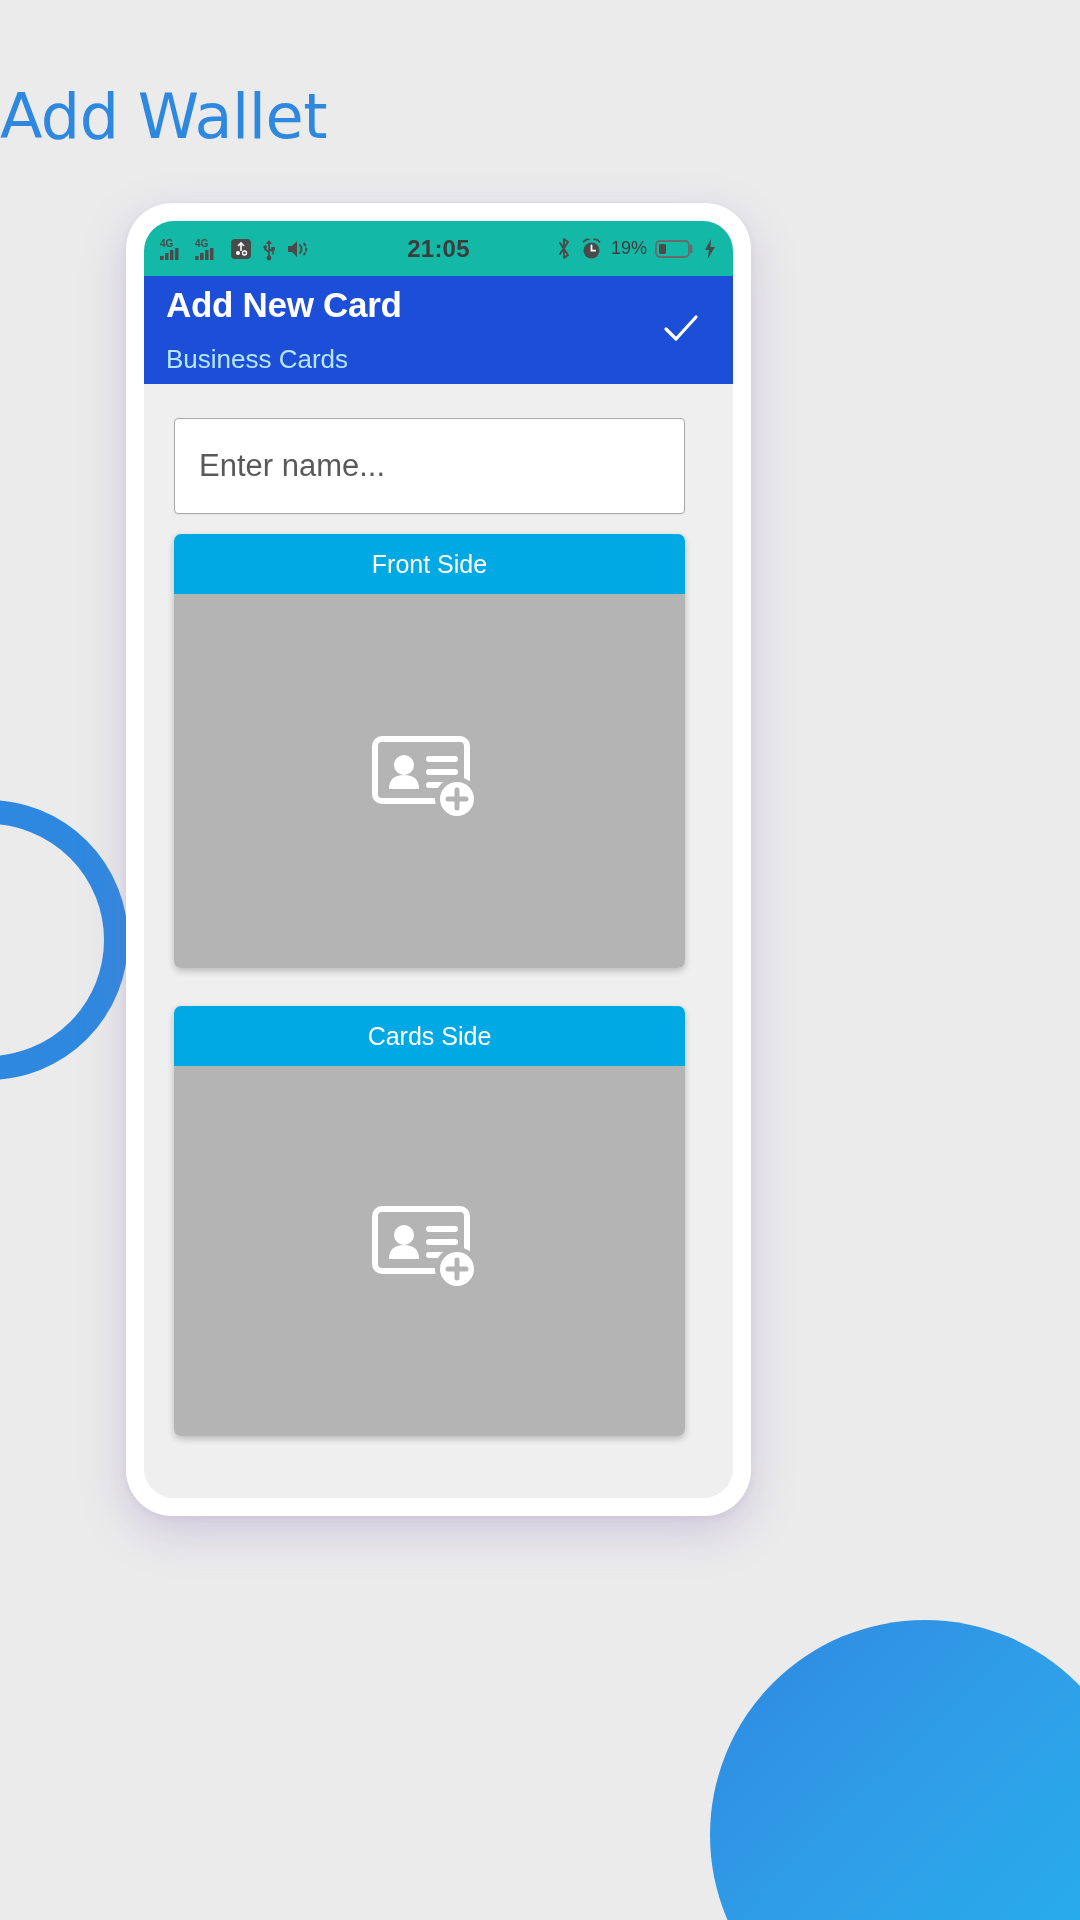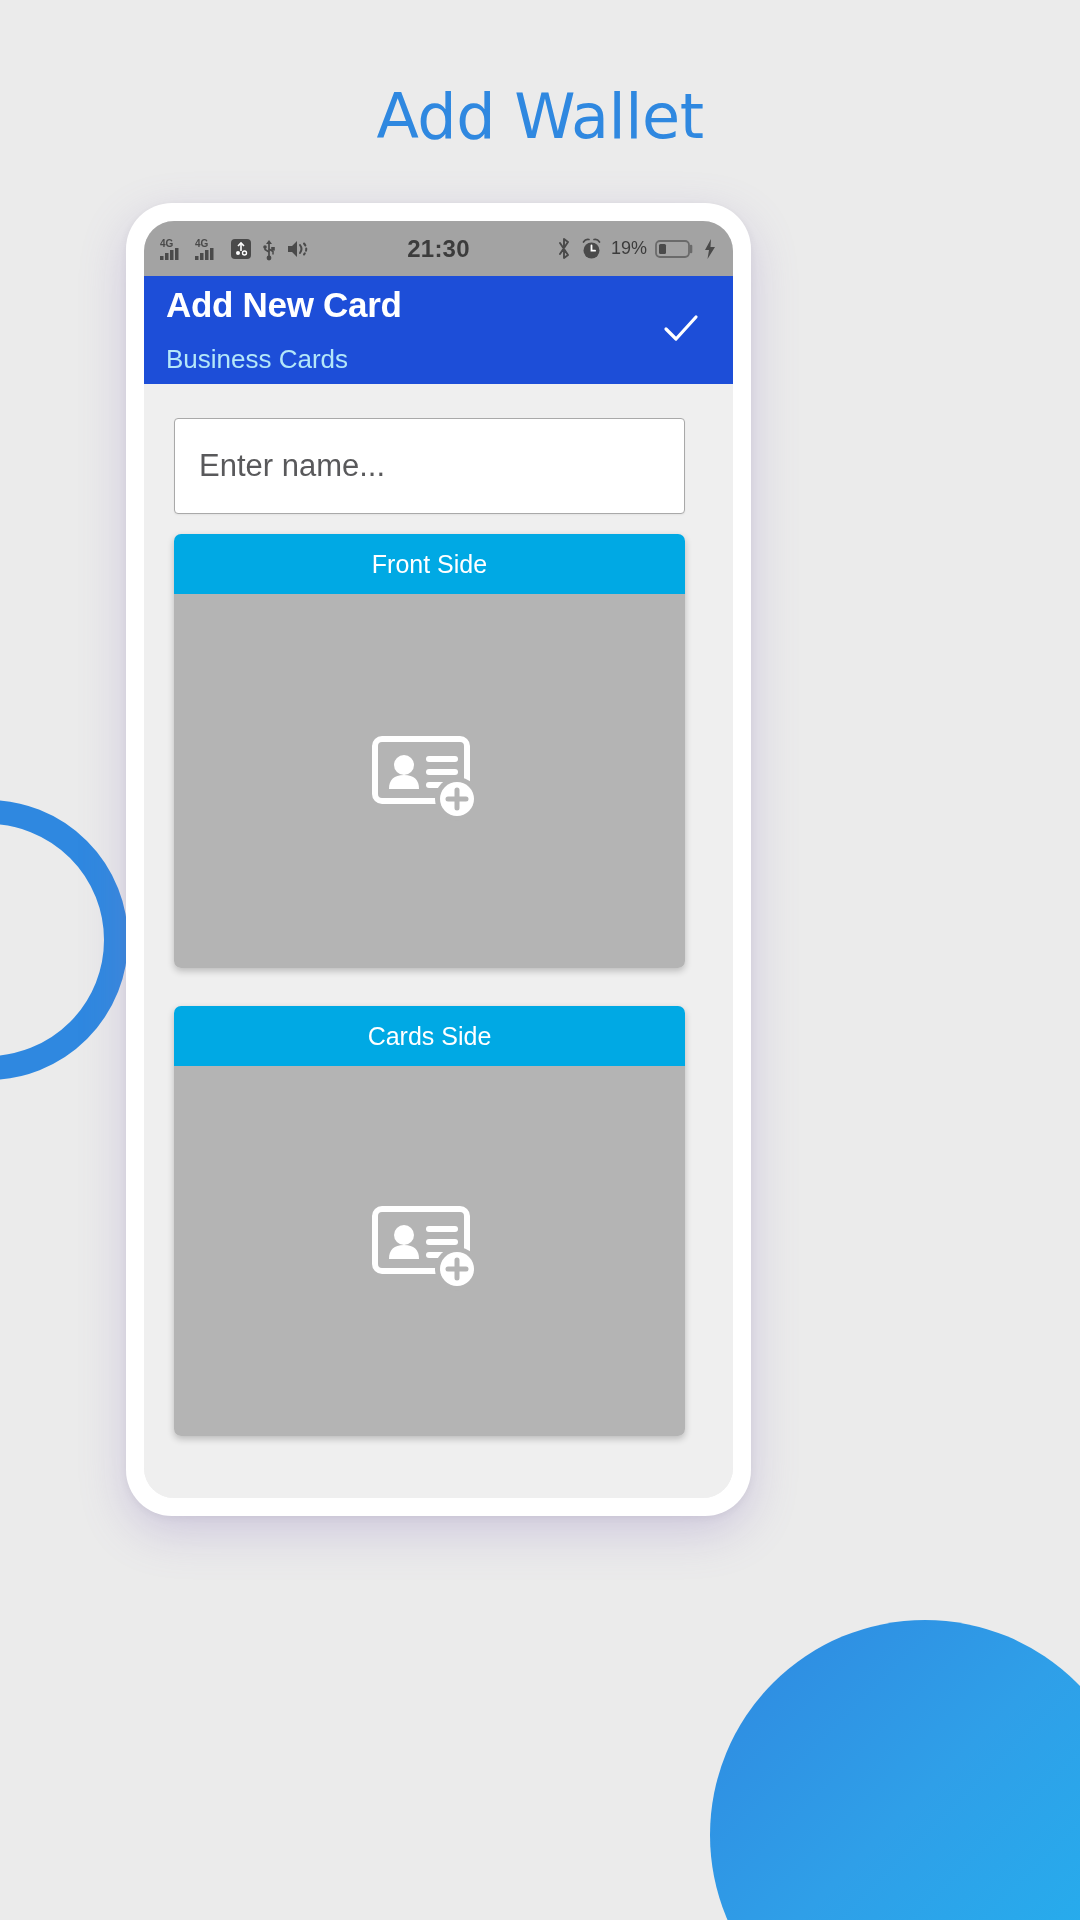--- a/index.html
+++ b/index.html
@@ -29,21 +29,20 @@
     right: -60px; bottom: -130px;
     width: 430px; height: 430px;
     border-radius: 50%;
     background: linear-gradient(135deg, #2f88e0 0%, #2f9fe8 45%, #22b3ef 100%);
   }
 
   
   .page-title {
     position: absolute;
     top: 80px; left: 0; width: 1080px;
-    text-align: center;
     font-size: 62px;
     font-weight: 400;
     letter-spacing: -0.5px;
     color: #2f88e0;
     font-family: "DejaVu Sans", sans-serif;
   }
 
   
   .phone {
     position: absolute;
@@ -60,21 +59,21 @@
     border-radius: 30px;
     overflow: hidden;
     background: #efefef;
     display: flex;
     flex-direction: column;
   }
 
   
   .statusbar {
     height: 55px;
-    background: #a3a3a3;
+    background: #14b8a6;
     display: flex;
     align-items: center;
     padding: 0 16px 0 16px;
     flex: none;
     color: #4a4a4a;
     text-align: center;
   }
   .sb-left, .sb-right {
     display: flex;
     align-items: center;
@@ -224,21 +223,21 @@
           </span>
           <span class="sb-icon">
             <svg width="24" height="22" viewBox="0 0 24 22">
               <path d="M2 8 h4 l5 -5 v16 l-5 -5 h-4 z" fill="#4a4a4a"></path>
               <path d="M14 7 q3 4 0 8" stroke="#4a4a4a" stroke-width="2" fill="none" stroke-linecap="round"></path>
               <path d="M18 5.5 q4.5 5.5 0 11" stroke="#4a4a4a" stroke-width="2" fill="none" stroke-linecap="round" stroke-dasharray="2.4 3"></path>
             </svg>
           </span>
         </div>
 
-        <div class="sb-center">21:30</div>
+        <div class="sb-center">21:05</div>
 
         <div class="sb-right">
           <span class="sb-icon">
             <svg width="16" height="24" viewBox="0 0 16 24">
               <path d="M4 6 l8 12 -4 3 V2 l4 3 -8 12" stroke="#4a4a4a" stroke-width="1.9" fill="none" stroke-linejoin="round" stroke-linecap="round"></path>
             </svg>
           </span>
           <span class="sb-icon">
             <svg width="23" height="24" viewBox="0 0 23 24">
               <circle cx="11.5" cy="13.5" r="8" fill="#4a4a4a"></circle>

